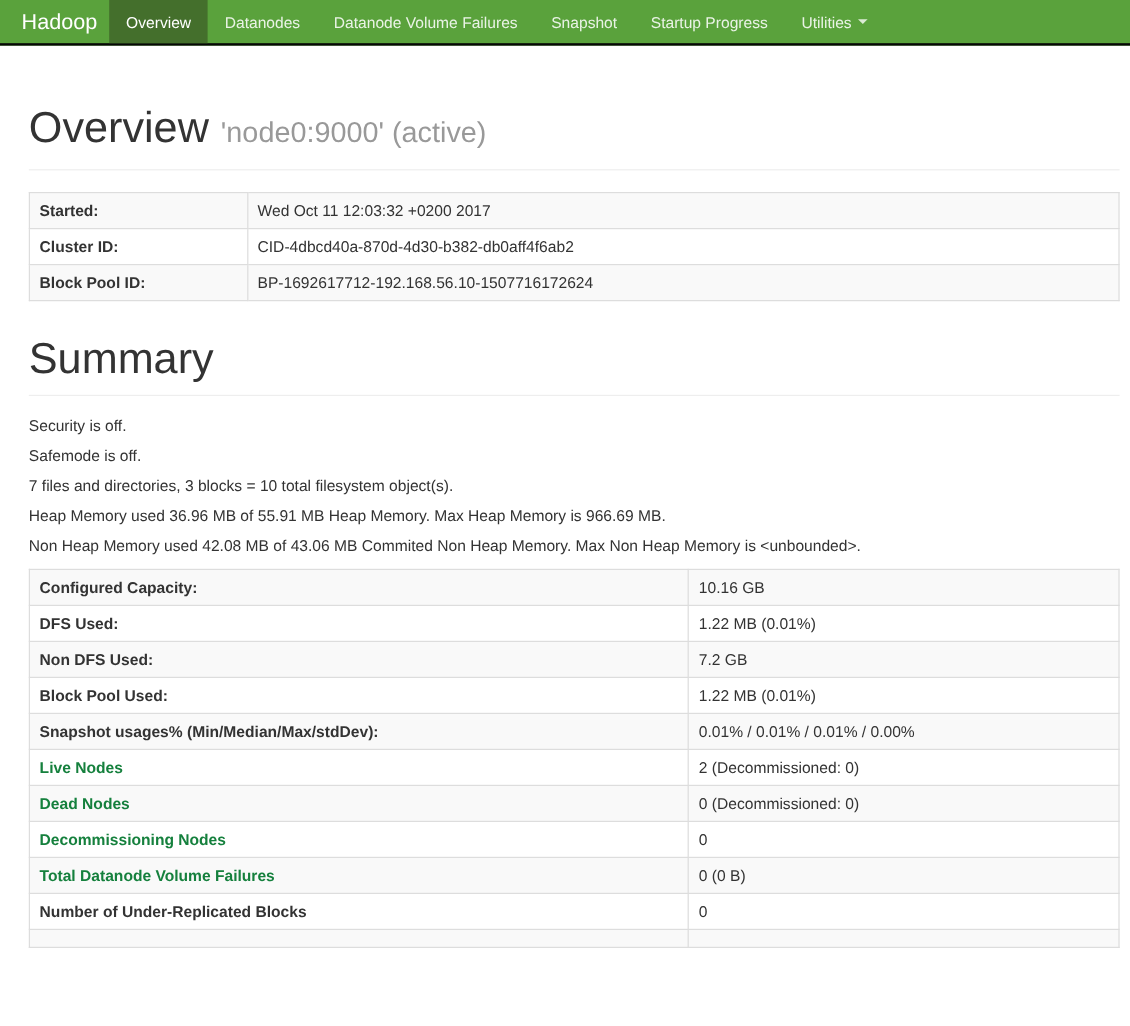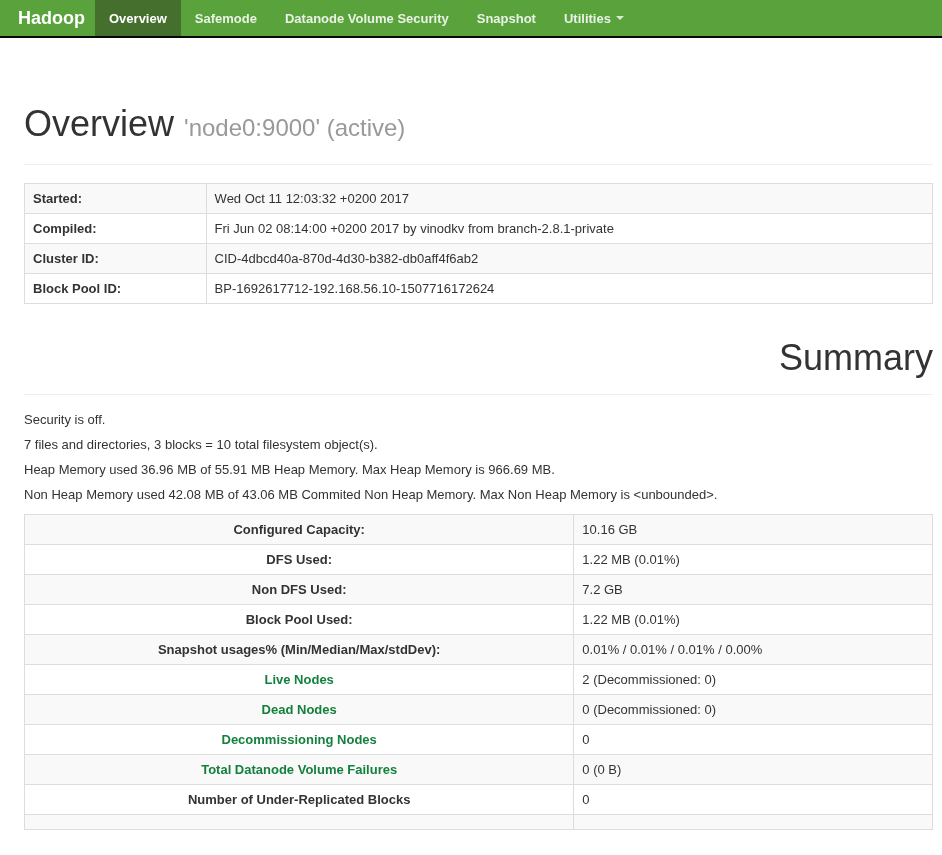--- a/index.html
+++ b/index.html
@@ -9,21 +9,21 @@
     background: #fff; color: #333;
     font-family: "Liberation Sans", "DejaVu Sans", sans-serif;
     font-size: 13px;
   }
 
   
   .navbar {
     height: 38px; width: 100%;
     background: #5aa23c;
     border-bottom: 2px solid #060606;
-    display: flex; align-items: stretch; font-weight: bold;
+    display: flex; align-items: stretch;
   }
   .brand {
     display: flex; align-items: center;
     padding: 0 10px 0 18px;
     font-size: 18px; color: #ffffff;
     cursor: pointer; text-decoration: none;
   }
   .nav-list {
     display: flex; align-items: stretch;
     list-style: none; margin: 0; padding: 0;
@@ -39,24 +39,24 @@
     display: inline-block; width: 0; height: 0; margin-left: 5px;
     border-top: 4px solid; border-right: 4px solid transparent;
     border-left: 4px solid transparent; opacity: .9;
   }
 
   
   .container { padding: 0 9px 0 24px; }
 
   h1 {
     font-size: 36px; font-weight: normal; color: #333;
-    margin: 60px 0 10px 0; line-height: 52px;
+    margin: 48px 0 10px 0; line-height: 40px;
   }
   h1 .subtitle { font-size: 24px; color: #999; font-weight: normal; }
-  h1.summary-h { margin-top: 28px; text-align: right; }
+  h1.summary-h { margin-top: 28px; }
 
   hr { border: 0; border-top: 1px solid #eee; margin: 0 0 18px 0; }
 
   p.summary-p { margin: 0 0 11px 0; font-size: 13px; line-height: 14px; }
   .paragraphs { margin-bottom: 12px; }
 
   
   table.tbl {
     width: 100%; border-collapse: collapse;
     border: 1px solid #ddd; margin: 0 0 12px 0;
@@ -64,50 +64,54 @@
   .tbl th, .tbl td {
     border: 1px solid #ddd;
     padding: 7px 8px;
     font-size: 13px; line-height: 15px;
     text-align: left; vertical-align: top;
   }
   .tbl th { font-weight: bold; color: #333; }
   .tbl tbody tr { background: #ffffff; }
   .tbl tbody tr:nth-child(odd) { background: #f9f9f9; }
   .tbl-info th { width: 20%; }
-  .tbl-summary th { width: 60.5%; text-align: center; }
+  .tbl-summary th { width: 60.5%; }
   .cell-link { color: #15803d; cursor: pointer; }
 </style>
 </head>
 <body>
 
 <nav class="navbar">
   <a class="brand">Hadoop</a>
   <ul class="nav-list">
 
       <li class="nav-item active">
         <span class="nav-label">Overview</span>
 
       </li>
 
       <li class="nav-item">
-        <span class="nav-label">Safemode</span>
-
-      </li>
-
-      <li class="nav-item">
-        <span class="nav-label">Datanode Volume Security</span>
+        <span class="nav-label">Datanodes</span>
+
+      </li>
+
+      <li class="nav-item">
+        <span class="nav-label">Datanode Volume Failures</span>
 
       </li>
 
       <li class="nav-item">
         <span class="nav-label">Snapshot</span>
 
       </li>
 
+      <li class="nav-item">
+        <span class="nav-label">Startup Progress</span>
+
+      </li>
 
       <li class="nav-item">
         <span class="nav-label">Utilities</span>
         <span class="caret"></span>
       </li>
     </ul>
 </nav>
 
 <div class="container">
 
@@ -123,28 +127,20 @@
         <tr>
           <th>
             <span>Started:</span>
           </th>
           <td>
             <span>Wed Oct 11 12:03:32 +0200 2017</span>
           </td>
         </tr>
 
 
-        <tr>
-          <th>
-            <span>Compiled:</span>
-          </th>
-          <td>
-            <span>Fri Jun 02 08:14:00 +0200 2017 by vinodkv from branch-2.8.1-private</span>
-          </td>
-        </tr>
 
         <tr>
           <th>
             <span>Cluster ID:</span>
           </th>
           <td>
             <span>CID-4dbcd40a-870d-4d30-b382-db0aff4f6ab2</span>
           </td>
         </tr>
 
@@ -159,20 +155,21 @@
       </tbody>
   </table>
 
   <h1 class="summary-h">Summary</h1>
   <hr>
 
   <div class="paragraphs">
 
       <p class="summary-p">Security is off.</p>
 
+      <p class="summary-p">Safemode is off.</p>
 
       <p class="summary-p">7 files and directories, 3 blocks = 10 total filesystem object(s).</p>
 
       <p class="summary-p">Heap Memory used 36.96 MB of 55.91 MB Heap Memory. Max Heap Memory is 966.69 MB.</p>
 
       <p class="summary-p">Non Heap Memory used 42.08 MB of 43.06 MB Commited Non Heap Memory. Max Non Heap Memory is &lt;unbounded&gt;.</p>
     </div>
 
   <table class="tbl tbl-summary">
     <tbody>

